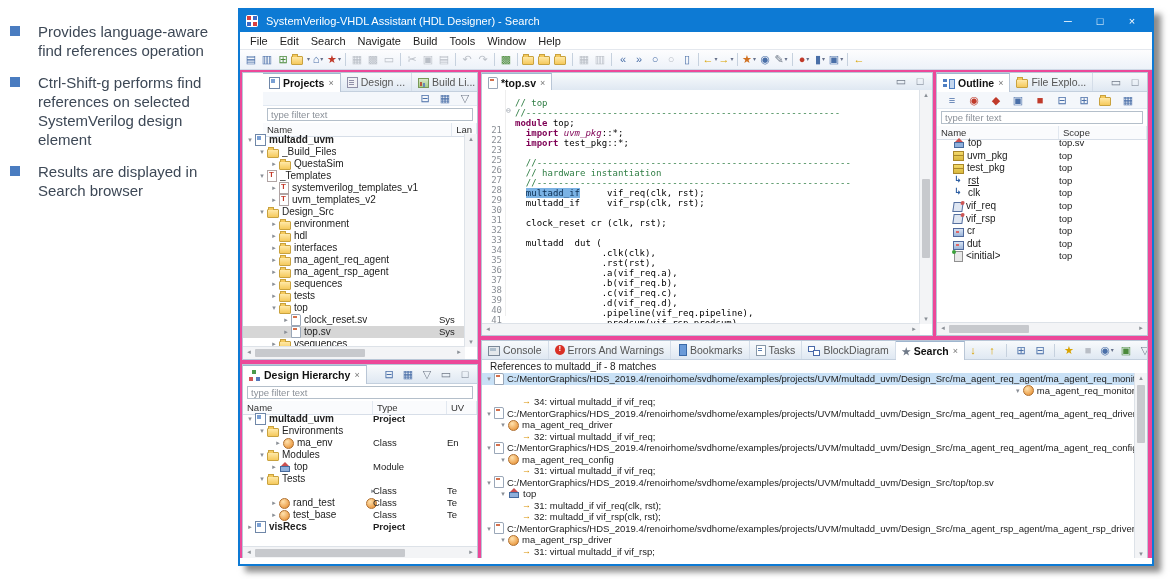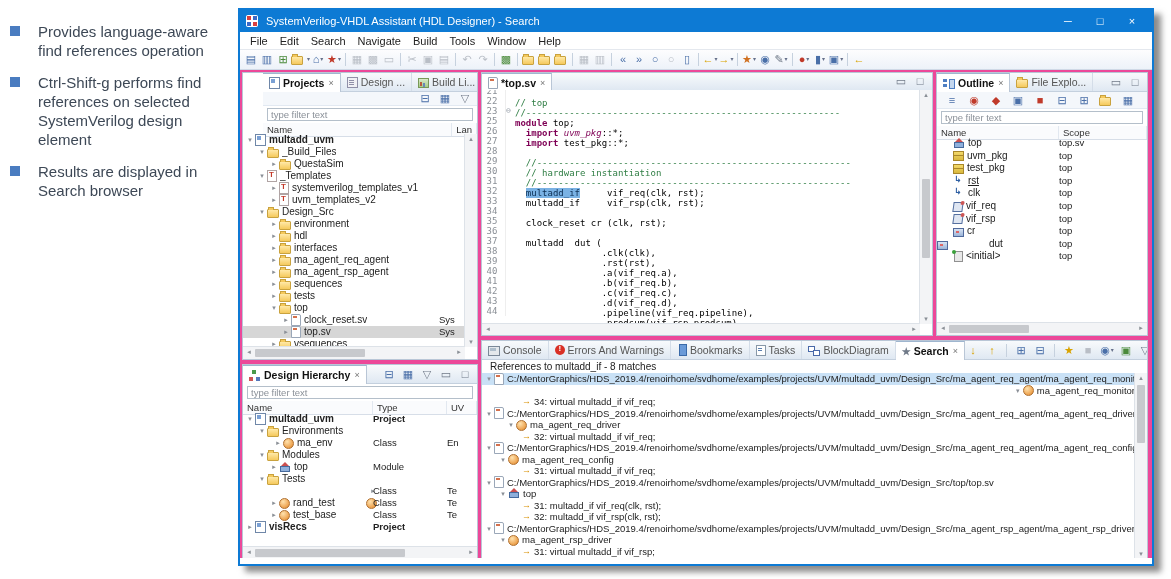--- a/index.html
+++ b/index.html
@@ -72,21 +72,21 @@
   
   .vscroll{position:absolute;top:0;right:0;width:12px;background:#f3f4f6;border-left:1px solid #dde2e8;}
   .hscroll{position:absolute;left:0;right:0;bottom:0;height:12px;background:#f3f4f6;border-top:1px solid #dde2e8;}
   .sthumb{position:absolute;background:#c7c9cd;border-radius:1px;}
   .sarr{position:absolute;color:#8a8f96;font-size:7px;width:12px;text-align:center;line-height:10px;}
 
   
   .codearea{position:absolute;left:0;right:12px;top:17px;bottom:11px;overflow:hidden;background:#fff;}
   .code{margin-top:-4px;font-family:"DejaVu Sans Mono",monospace;font-size:9px;line-height:10px;}
   .code-line{display:flex;height:10px;white-space:pre;}
-  .gutter{width:20px;flex:none;text-align:center;padding-right:3px;color:#8a8f96;background:#fff;}
+  .gutter{width:20px;flex:none;text-align:right;padding-right:3px;color:#8a8f96;background:#fff;margin-top:39px;}
   .foldc{width:9px;flex:none;color:#9aa2ac;font-size:8px;background:#fff;border-left:1px solid #eee;}
   .ltext{flex:1;margin-top:12px;}
   .code-line.cur .ltext{background:#dcecfa;}
   .c{color:#2e7d43;}
   .k{color:#7f0055;font-weight:bold;}
   .pk{color:#7f0055;font-style:italic;}
   .occ{background:#7ab2e4;color:#0a2d52;}
 
   
   .resheader{height:14px;line-height:14px;font-size:10px;padding-left:8px;color:#222;background:#fff;}
@@ -688,21 +688,21 @@
             <div class="trow" style="height: 12.6px; line-height: 12.6px; padding-left: 16px;">
               <span class="ic ic-iface"></span>
               <span class="lbl">vif_rsp</span>
               <span class="tcol" style="left: 122px;">top</span>
             </div>
             <div class="trow" style="height: 12.6px; line-height: 12.6px; padding-left: 16px;">
               <span class="ic ic-inst"></span>
               <span class="lbl">cr</span>
               <span class="tcol" style="left: 122px;">top</span>
             </div>
-            <div class="trow" style="height: 12.6px; line-height: 12.6px;  gap: 38px;">
+            <div class="trow" style="height: 12.6px; line-height: 12.6px; padding-left: 16px;">
               <span class="ic ic-inst"></span>
               <span class="lbl">dut</span>
               <span class="tcol" style="left: 122px;">top</span>
             </div>
             <div class="trow" style="height: 12.6px; line-height: 12.6px; padding-left: 16px;">
               <span class="ic ic-initial"></span>
               <span class="lbl">&lt;initial&gt;</span>
               <span class="tcol" style="left: 122px;">top</span>
             </div>
           </div>
@@ -789,21 +789,21 @@
             <div class="srow" style="padding-left: 30px;">
               <span class="exp"></span>
               <span class="marrow">→</span>
               <span class="lbl">34:  virtual multadd_if  vif_req;</span>
             </div>
             <div class="srow" style="padding-left: 2px;">
               <span class="exp">▾</span>
               <span class="ic ic-file"></span>
               <span class="lbl">C:/MentorGraphics/HDS_2019.4/renoirhome/svdhome/examples/projects/UVM/multadd_uvm/Design_Src/ma_agent_req_agent/ma_agent_req_driver.svh</span>
             </div>
-            <div class="srow" style="padding-left: 24px;">
+            <div class="srow" style="padding-left: 16px;">
               <span class="exp">▾</span>
               <span class="ic ic-class"></span>
               <span class="lbl">ma_agent_req_driver</span>
             </div>
             <div class="srow" style="padding-left: 30px;">
               <span class="exp"></span>
               <span class="marrow">→</span>
               <span class="lbl">32:  virtual multadd_if  vif_req;</span>
             </div>
             <div class="srow" style="padding-left: 2px;">

